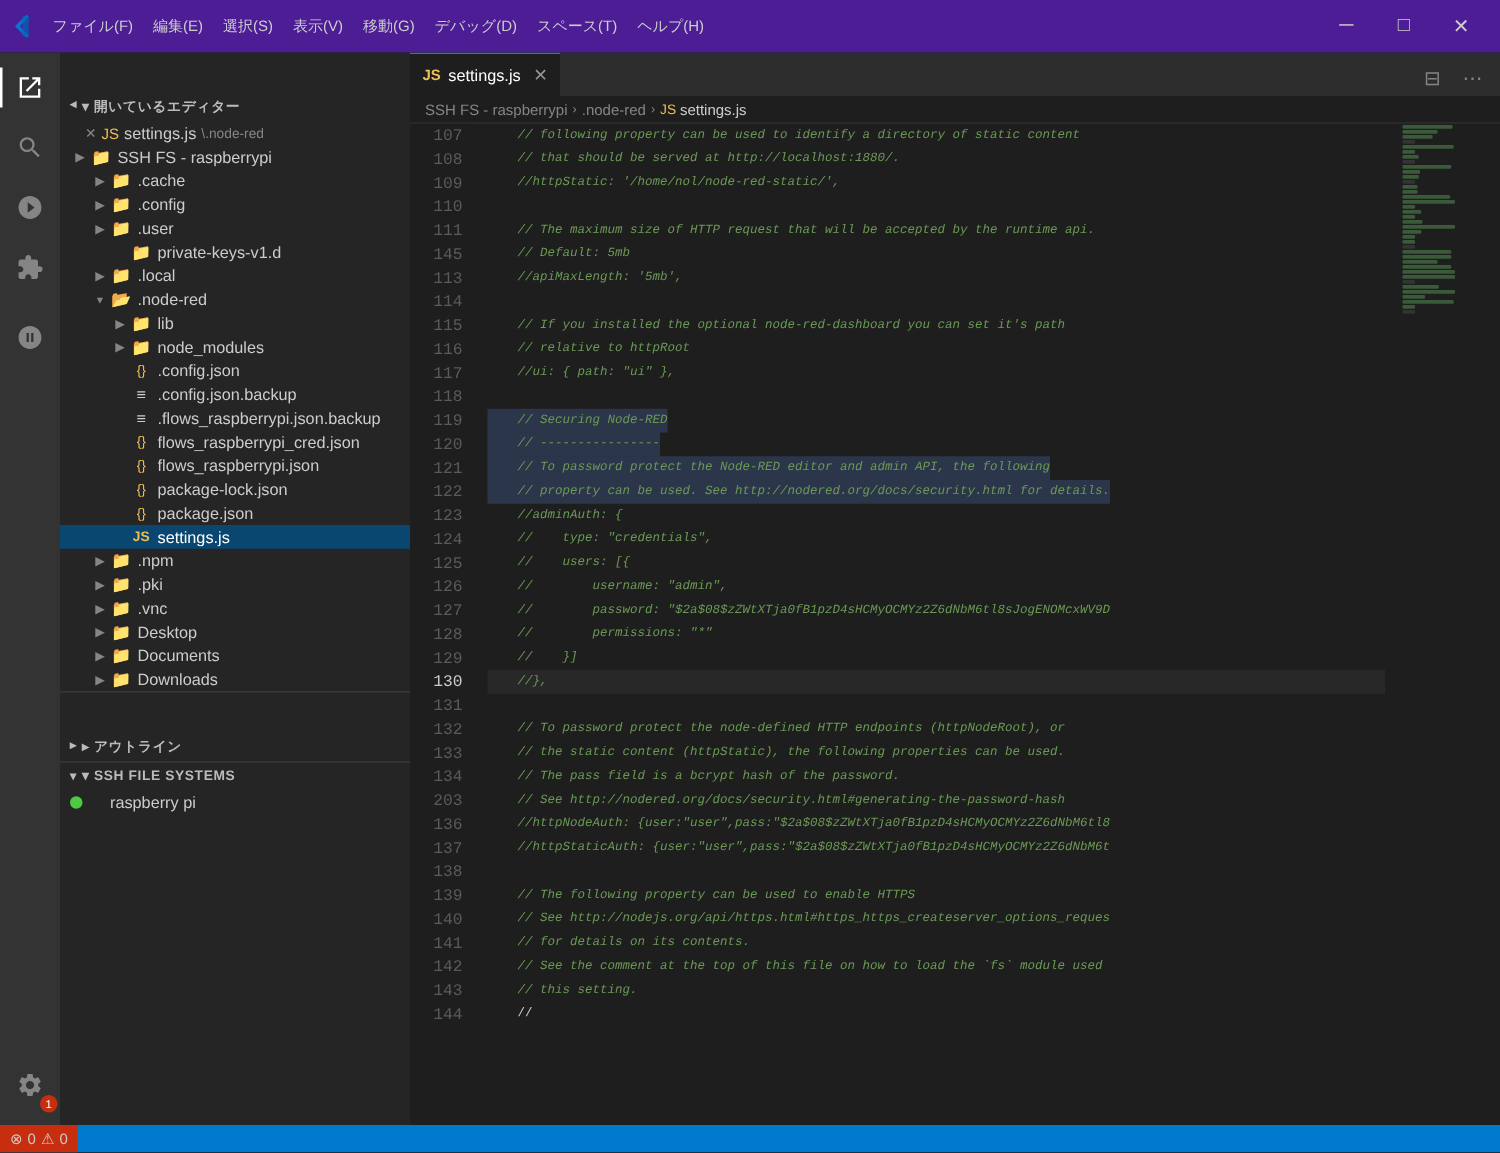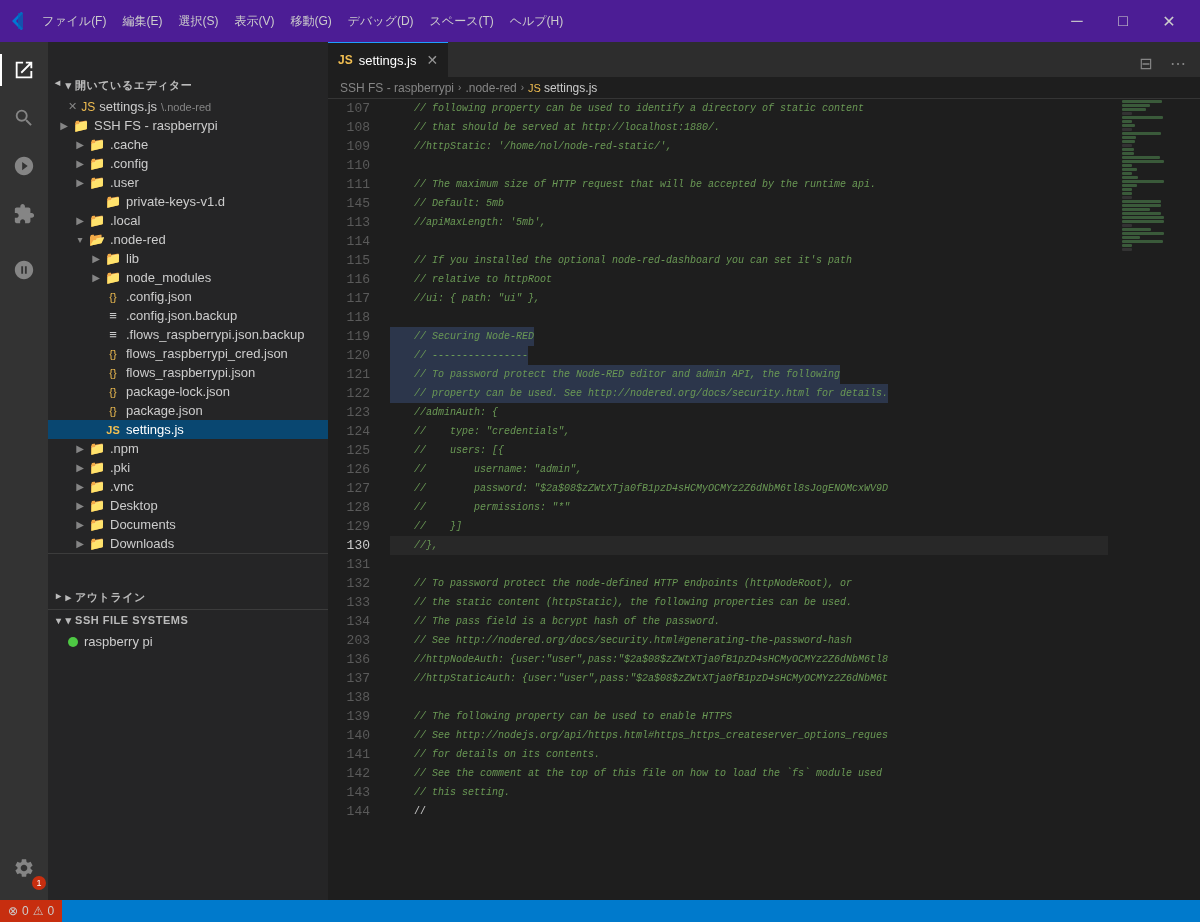--- a/index.html
+++ b/index.html
@@ -41,21 +41,21 @@
     .tree-item { display: flex; align-items: center; padding: 2px 0; cursor: pointer; white-space: nowrap; overflow: hidden; }
     .tree-item.active { background: #094771; color: #ffffff; }
     .tree-item-indent { display: inline-block; flex-shrink: 0; }
     .tree-item-arrow { width: 16px; display: inline-flex; align-items: center; justify-content: center; font-size: 10px; flex-shrink: 0; color: #858585; }
     .tree-item-icon { width: 18px; display: inline-flex; align-items: center; justify-content: center; margin-right: 4px; flex-shrink: 0; font-size: 13px; }
     .tree-item-label { font-size: 13px; overflow: hidden; text-overflow: ellipsis; }
     .open-file-item { display: flex; align-items: center; padding: 2px 8px 2px 20px; cursor: pointer; }
 
     
     .ssh-section-header { padding: 4px 8px; font-size: 11px; font-weight: 700; color: #bbbbbb; text-transform: uppercase; letter-spacing: 0.5px; display: flex; align-items: center; cursor: pointer; }
-    .ssh-item { display: flex; align-items: center; padding: 3px 20px; cursor: pointer; }
+    .ssh-item { display: flex; align-items: center; padding: 3px 8px; cursor: pointer; gap: 16px; }
     .ssh-dot { width: 10px; height: 10px; border-radius: 50%; background: #4ec944; margin-right: 6px; flex-shrink: 0; }
 
     
     #editor-area { flex: 1; display: flex; flex-direction: column; overflow: hidden; }
 
     
     #tabs { height: 35px; background: #2d2d2d; display: flex; align-items: flex-end; flex-shrink: 0; }
     .tab { height: 35px; display: flex; align-items: center; padding: 0 10px; background: #2d2d2d; border-top: 1px solid #2d2d2d; cursor: pointer; font-size: 13px; color: #969696; min-width: 120px; gap: 6px; }
     .tab.active { background: #1e1e1e; border-top: 1px solid #1e9eff; color: #ffffff; }
     .tab .tab-close { font-size: 14px; color: #969696; margin-left: 4px; }

